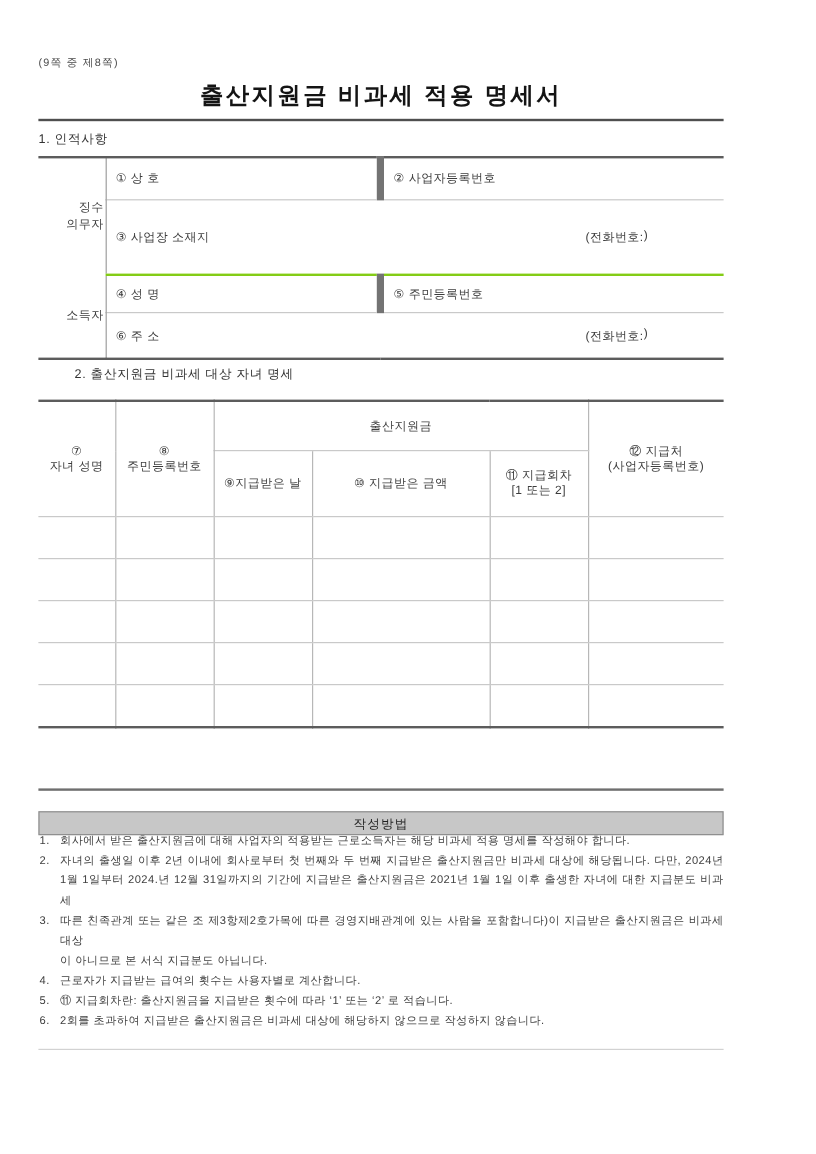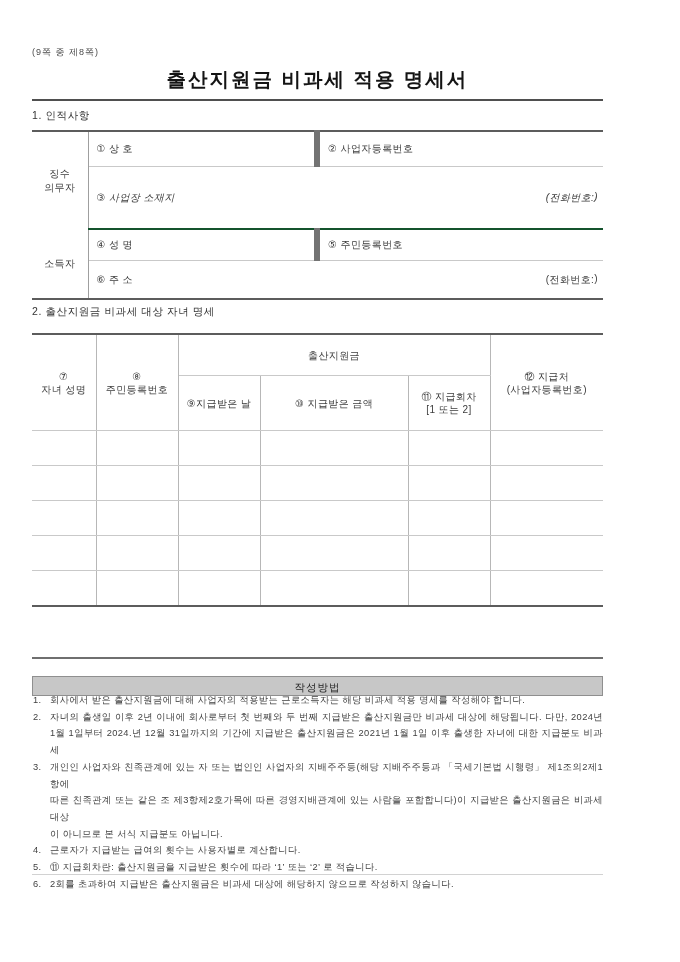--- a/index.html
+++ b/index.html
@@ -12,40 +12,40 @@
   }
   .blk { position:absolute; left:32px; width:571px; }
 
   
   .page-note { top:46px; text-align:left; font-size:9px; color:#4a4a4a; letter-spacing:1px; }
   .form-title { top:66px; text-align:center; font-size:19.5px; font-weight:bold; color:#141414; letter-spacing:2px; }
   .title-rule { top:99px; border-top:2px solid #4f4f4f; height:0; }
 
   .sec-heading { font-size:10.5px; color:#333; letter-spacing:0.6px; }
   .s1-heading { top:109px; }
-  .s2-heading { top:305px; }
+  .s2-heading { top:305px;margin-left:30px; }
 
   
   table { border-collapse:collapse; table-layout:fixed; width:571px; }
   td, th { font-size:10px; font-weight:normal; color:#3c3c3c; letter-spacing:0.4px; overflow:hidden; }
 
   .t1 { top:130px; }
   .t1 td { border-bottom:1px solid #c9c9c9; }
   .t1 { border-top:2px solid #5c5c5c; border-bottom:2px solid #5c5c5c; }
-  .t1 tr.sec-div td { border-bottom:2px solid #14532d;font-style:italic; }
+  .t1 tr.sec-div td { border-bottom:2px solid #84cc16; }
   .t1 tr:last-child td { border-bottom:none; }
-  .t1 td.lbl { text-align:center; border-bottom:none; border-right:1px solid #9f9f9f; line-height:14px; }
+  .t1 td.lbl { text-align:right; border-bottom:none; border-right:1px solid #9f9f9f; line-height:14px; }
   .t1 td.fld { padding-left:8px; vertical-align:middle; }
   .t1 td.v { border-left:6px solid #737373; }
   .r-h33 td { height:32px; }
   .r-h60 td { height:59px; }
   .r-h29 td { height:28px; }
   .r-h36 td { height:35px; }
   .flexcell { display:flex; align-items:center; justify-content:space-between; padding-right:4px; }
-  .phone { display:flex; justify-content:flex-end; width:168px; flex:none; }
+  .phone { display:flex; justify-content:center; width:168px; flex:none; }
 
   .t2 { top:333px; border-top:2px solid #5c5c5c; border-bottom:2px solid #5c5c5c; }
   .t2 th, .t2 td { border:1px solid #b7b7b7; text-align:center; vertical-align:middle; }
   .t2 th { border-bottom-color:#c9c9c9; line-height:13px; }
   .t2 th:first-child, .t2 td:first-child { border-left:none; }
   .t2 th:last-child, .t2 td:last-child { border-right:none; }
   .t2 tr.hdr1 th { height:38px; }
   .t2 tr.hdr2 th { height:52px; }
   .t2 tr.empty-row td { height:32px; border-bottom:1px solid #c9c9c9; }
   .t2 tr.empty-row:last-child td { border-bottom:none; }
@@ -204,21 +204,20 @@
     <span class="instr-num">1.</span>
     <div class="instr-line">회사에서 받은 출산지원금에 대해 사업자의 적용받는 근로소득자는 해당 비과세 적용 명세를 작성해야 합니다.</div>
   </div>
   <div class="instr-item">
     <span class="instr-num">2.</span>
     <div class="instr-line just">자녀의 출생일 이후 2년 이내에 회사로부터 첫 번째와 두 번째 지급받은 출산지원금만 비과세 대상에 해당됩니다. 다만, 2024년</div>
     <div class="instr-line just">1월 1일부터 2024.년 12월 31일까지의 기간에 지급받은 출산지원금은 2021년 1월 1일 이후 출생한 자녀에 대한 지급분도 비과세</div>
   </div>
   <div class="instr-item">
     <span class="instr-num">3.</span>
-    <div class="instr-line just">개인인 사업자와 친족관계에 있는 자 또는 법인인 사업자의 지배주주등(해당 지배주주등과 「국세기본법 시행령」 제1조의2제1항에</div>
     <div class="instr-line just">따른 친족관계 또는 같은 조 제3항제2호가목에 따른 경영지배관계에 있는 사람을 포함합니다)이 지급받은 출산지원금은 비과세 대상</div>
     <div class="instr-line">이 아니므로 본 서식 지급분도 아닙니다.</div>
   </div>
   <div class="instr-item">
     <span class="instr-num">4.</span>
     <div class="instr-line">근로자가 지급받는 급여의 횟수는 사용자별로 계산합니다.</div>
   </div>
   <div class="instr-item">
     <span class="instr-num">5.</span>
     <div class="instr-line">⑪ 지급회차란: 출산지원금을 지급받은 횟수에 따라 ‘1’ 또는 ‘2’ 로 적습니다.</div>

